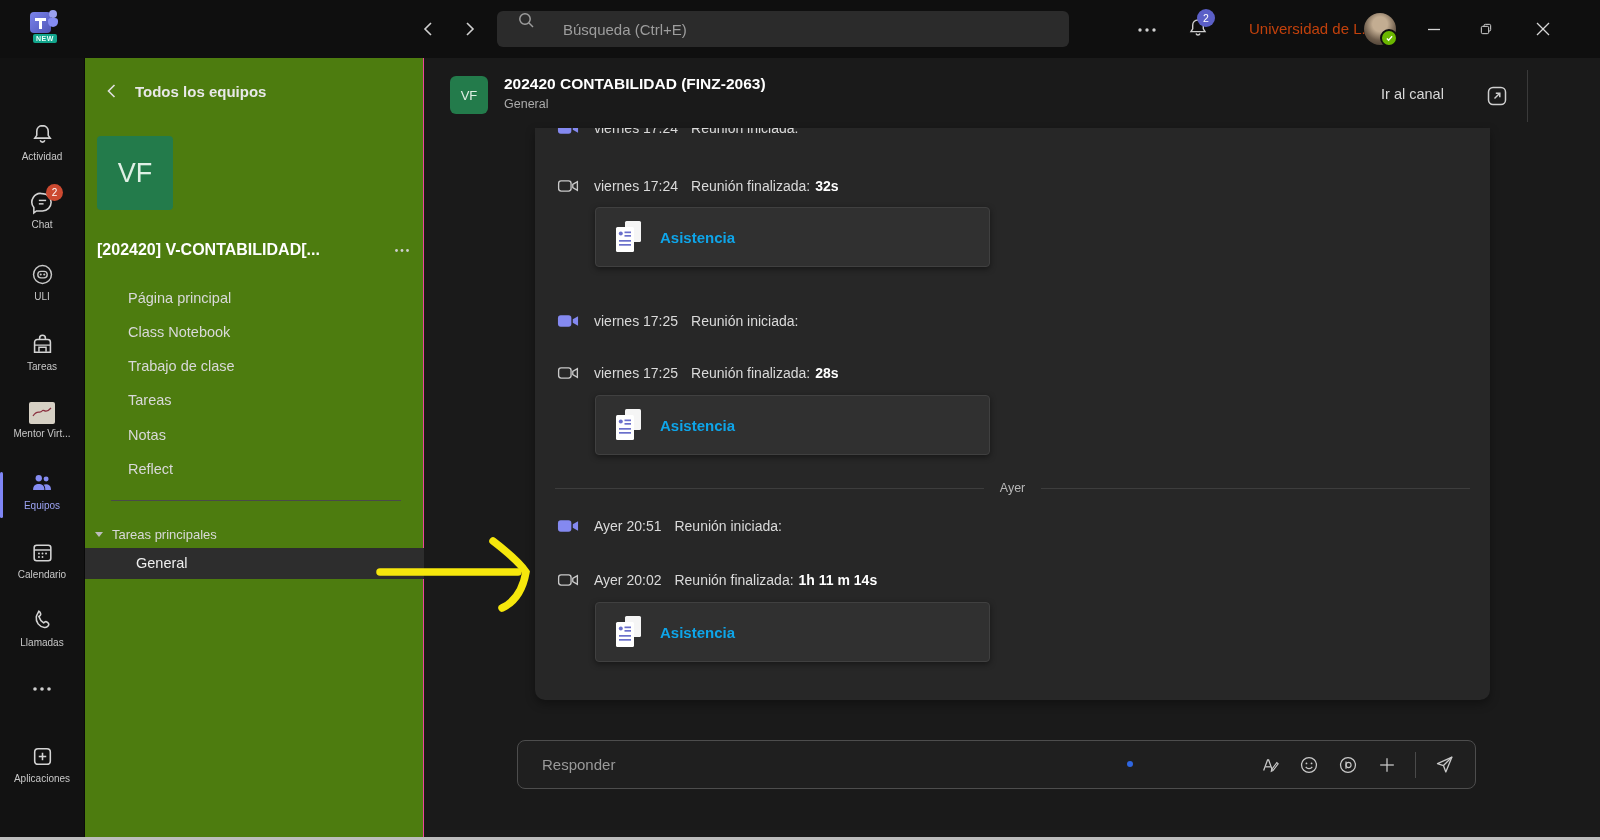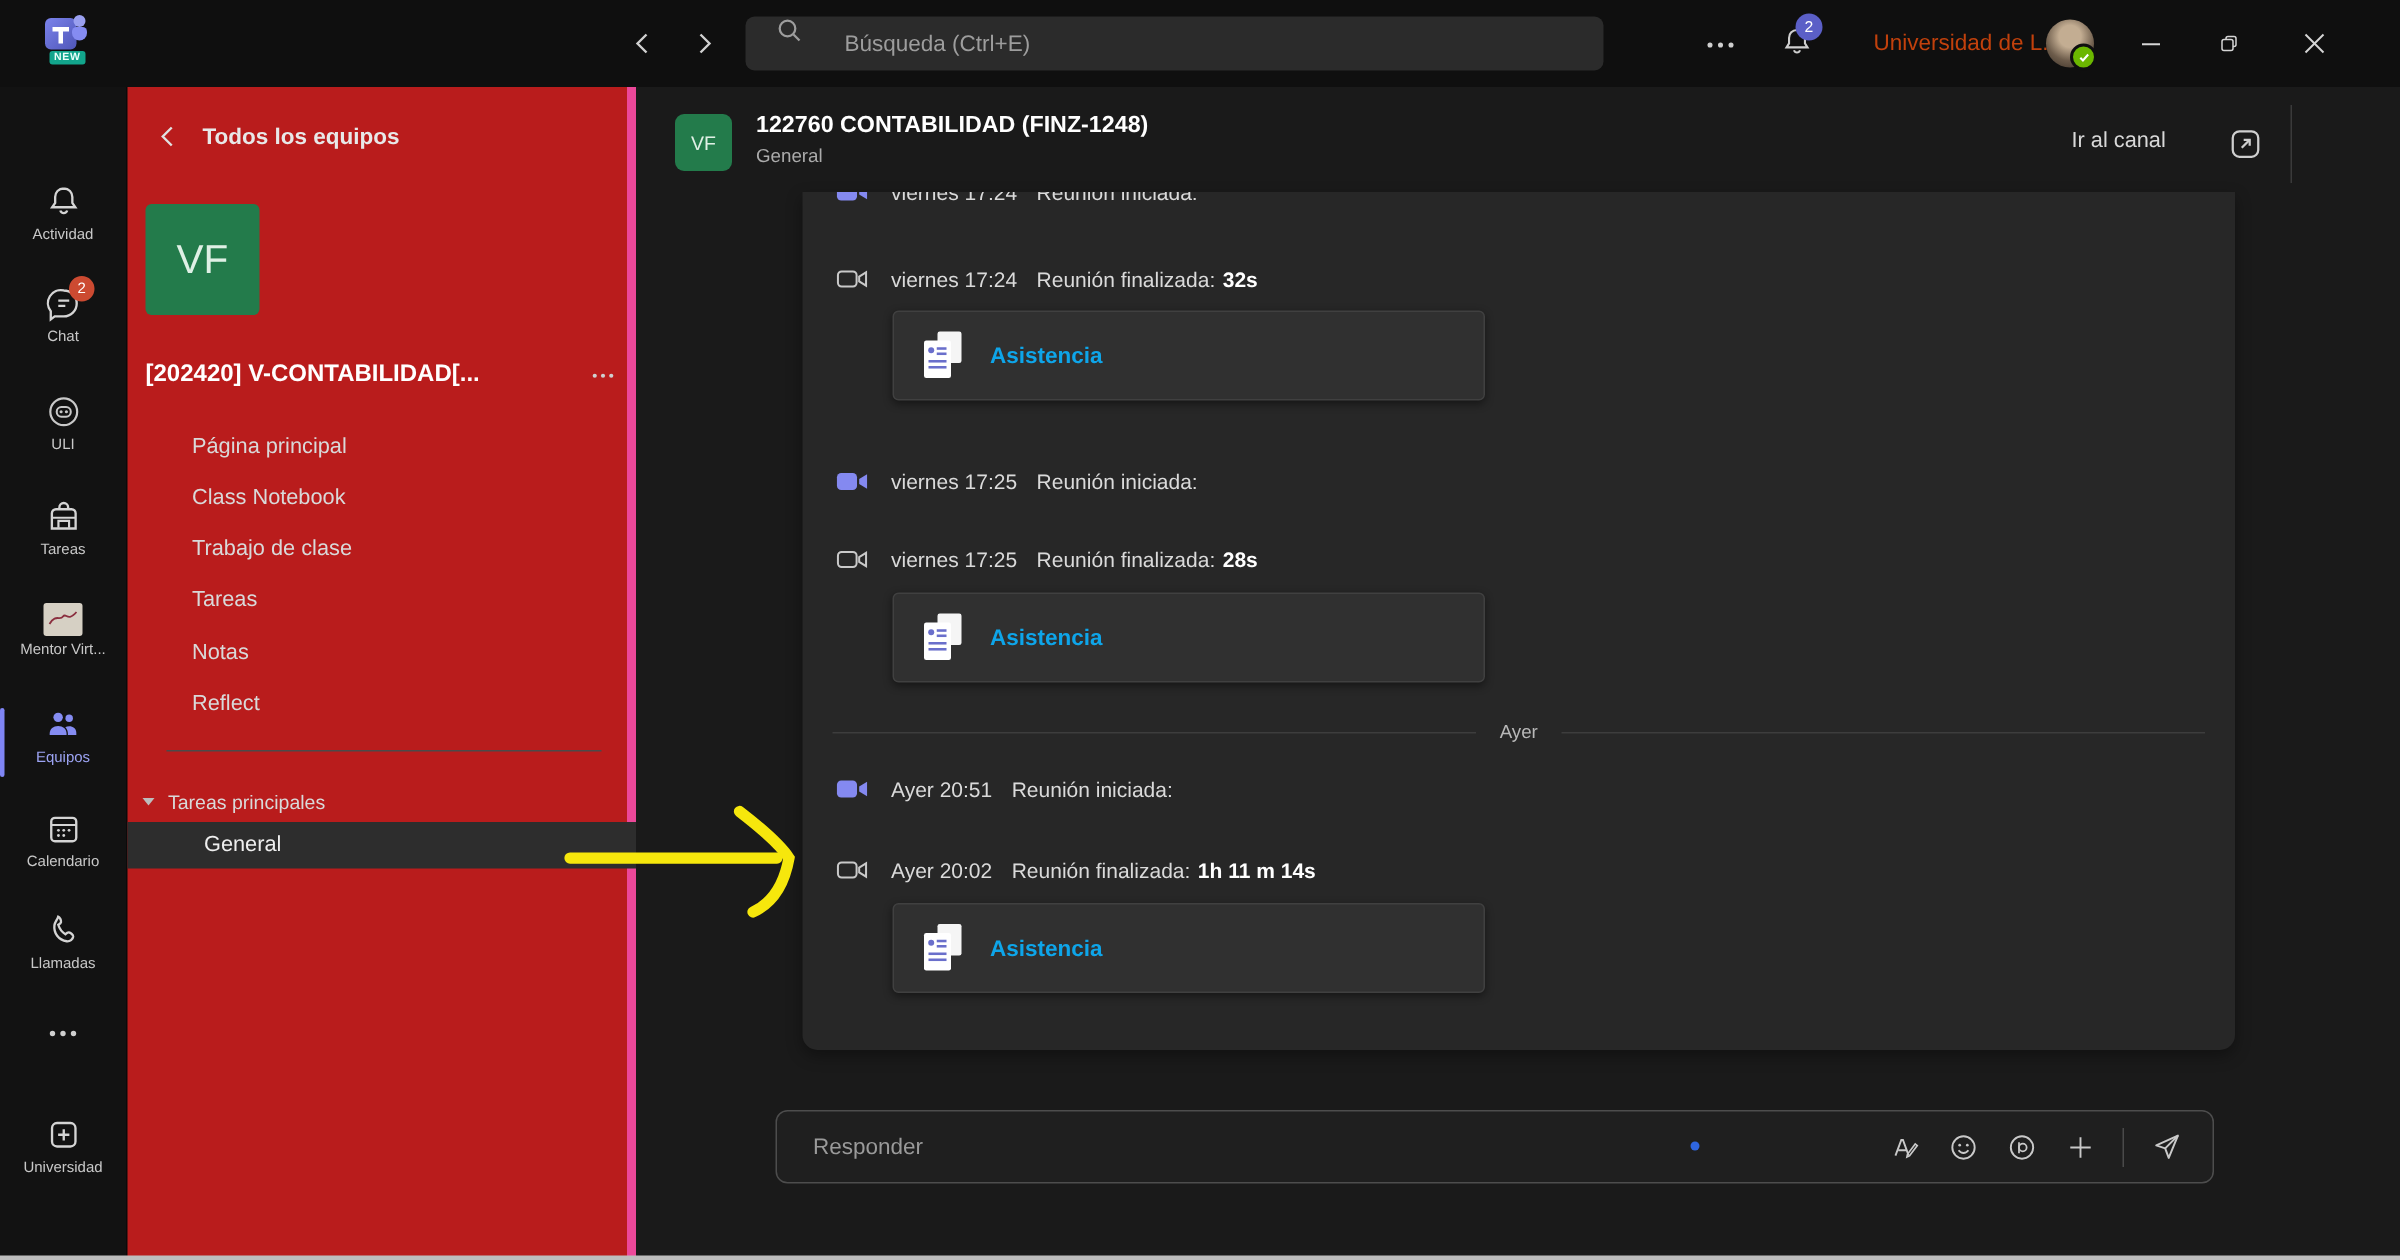--- a/index.html
+++ b/index.html
@@ -38,22 +38,22 @@
   .rail{position:absolute;left:0;top:58px;width:84px;height:782px;background:#121212;}
   .rail-item{position:absolute;left:0;width:84px;text-align:center;cursor:pointer;}
   .rail-item svg{margin:0 auto;}
   .rail-item .lbl{display:block;font-size:10px;color:#c8c8c8;margin-top:4px;}
   .rail-item.active .lbl{color:#9ca3f3;}
   .rail-ind{position:absolute;left:0;top:414px;width:3px;height:46px;background:#7f85f5;border-radius:2px;}
   .chat-badge{position:absolute;left:46px;top:-6px;width:17px;height:17px;border-radius:50%;background:#cc4a31;
               color:#fff;font-size:10px;display:flex;align-items:center;justify-content:center;}
   .mentor-tile{width:26px;height:22px;margin:0 auto;border-radius:2px;background:#d6d0c4;display:flex;align-items:center;justify-content:center;}
   
-  .sidebar{position:absolute;left:84px;top:58px;width:340px;height:782px;background:#b91c1c;
-           border-left:1px solid #0a0a0a;border-right:6px solid #ec4899;box-sizing:border-box;}
+  .sidebar{position:absolute;left:84px;top:58px;width:340px;height:782px;background:#4d7c0f;
+           border-left:1px solid #0a0a0a;border-right:1px solid #ec4899;box-sizing:border-box;}
   .sb-back{position:absolute;left:20px;top:22px;height:22px;display:flex;align-items:center;cursor:pointer;}
   .sb-back .txt{margin-left:16px;font-size:15px;font-weight:600;color:#e8e8e8;}
   .team-tile{position:absolute;left:12px;top:78px;width:76px;height:74px;border-radius:4px;background:#237b4b;
              display:flex;align-items:center;justify-content:center;font-size:27px;color:#dff0e5;}
   .team-row{position:absolute;left:12px;top:182px;width:318px;display:flex;align-items:center;}
   .team-name{flex:1;font-size:16px;font-weight:bold;color:#fff;white-space:nowrap;overflow:hidden;}
   .team-more{width:26px;height:20px;display:flex;align-items:center;justify-content:center;cursor:pointer;}
   .sb-item{position:absolute;left:43px;height:22px;line-height:22px;font-size:14.5px;color:#d9d9d9;cursor:pointer;}
   .sb-divider{position:absolute;left:26px;top:442px;width:290px;height:1px;background:#4a4a4a;}
   .sb-group{position:absolute;left:9px;top:466px;height:20px;display:flex;align-items:center;cursor:pointer;}
@@ -256,21 +256,21 @@
         <circle cx="17" cy="3" r="1.8" fill="#cfcfcf"></circle>
       </svg>
   </div>
 
   <div class="rail-item" style="top:686px">
     <svg width="25" height="25" viewBox="0 0 24 24">
       <rect x="4.5" y="4.5" width="15" height="15" rx="3.2" fill="none" stroke="#d4d4d4" stroke-width="1.5"></rect>
       <line x1="12" y1="8.4" x2="12" y2="15.6" stroke="#d4d4d4" stroke-width="1.5"></line>
       <line x1="8.4" y1="12" x2="15.6" y2="12" stroke="#d4d4d4" stroke-width="1.5"></line>
       </svg>
-    <span class="lbl">Universidad</span>
+    <span class="lbl">Aplicaciones</span>
   </div>
 </div>
 
 <div class="sidebar">
   <div class="sb-back">
     <svg width="14" height="16" viewBox="0 0 14 16">
       <polyline points="9.5,2 3.5,8 9.5,14" fill="none" stroke="#e0e0e0" stroke-width="1.6"></polyline>
       </svg>
     <span class="txt">Todos los equipos</span>
   </div>
@@ -299,21 +299,21 @@
     <span class="txt">Tareas principales</span>
   </div>
   <div class="sb-channel">
     <div class="txt">General</div>
   </div>
 </div>
 
 <div class="main">
 
   <div class="ch-avatar">VF</div>
-  <div class="ch-title">122760 CONTABILIDAD (FINZ-1248)</div>
+  <div class="ch-title">202420 CONTABILIDAD (FINZ-2063)</div>
   <div class="ch-sub">General</div>
   <div class="go-channel">Ir al canal</div>
   <div class="popout">
     <svg width="24" height="24" viewBox="0 0 24 24">
       <rect x="3.5" y="3.5" width="17" height="17" rx="4.5" fill="none" stroke="#cfcfcf" stroke-width="1.5"></rect>
       <line x1="9.5" y1="14.5" x2="14.5" y2="9.5" stroke="#cfcfcf" stroke-width="1.5"></line>
       <polyline points="10.8,9.2 14.8,9.2 14.8,13.2" fill="none" stroke="#cfcfcf" stroke-width="1.5"></polyline>
       </svg>
   </div>
   <div class="hdr-vline"></div>

